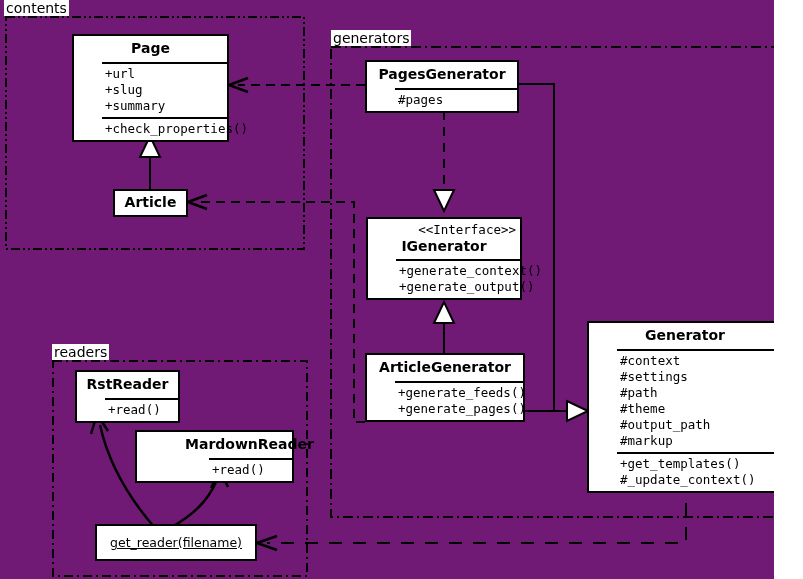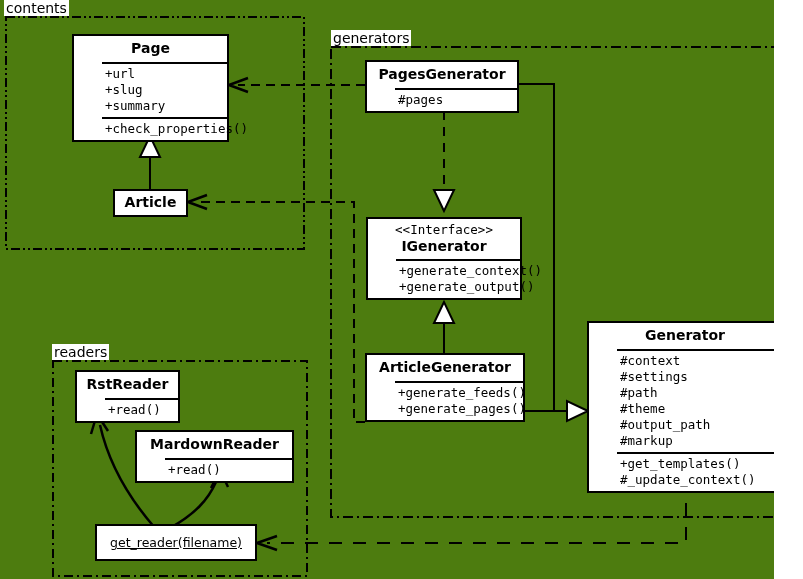--- a/index.html
+++ b/index.html
@@ -7,21 +7,21 @@
     padding: 0;
     background: #ffffff;
   }
   body {
     font-family: "DejaVu Sans", sans-serif;
   }
   #canvas {
     position: relative;
     width: 774px;
     height: 579px;
-    background: #4d7c0f;
+    background: #701a75;
     overflow: hidden;
   }
   svg.layer {
     position: absolute;
     left: 0;
     top: 0;
     width: 803px;
     height: 579px;
     pointer-events: none;
   }
@@ -51,21 +51,21 @@
     font-size: 14px;
     text-align: center;
     padding: 4px 4px 5px 4px;
     line-height: 17px;
     white-space: nowrap;
   }
   .umlbox .stereo {
     font-family: "DejaVu Sans Mono", monospace;
     font-weight: normal;
     font-size: 12.5px;
-    text-align: center;
+    text-align: right;
     line-height: 16px;
     display: block;
   }
   .umlbox .sep {
     border-top: 2px solid #000;
     margin-left: 28px;
   }
   .umlbox .compartment {
     padding: 2px 3px 3px 3px;
   }
@@ -232,21 +232,21 @@
     </div>
   </div>
 
   <div class="umlbox" style="left:75px; top:370px; width:105px;">
     <div class="title">RstReader</div>
     <div class="compartment sep">
       <div class="row">+read()</div>
     </div>
   </div>
 
-  <div class="umlbox" style="left:135px; top:430px; width:159px;">
+  <div class="umlbox" style="left:135px; top:430px; width:159px;padding-left:44px;">
     <div class="title">MardownReader</div>
     <div class="compartment sep">
       <div class="row">+read()</div>
     </div>
   </div>
 
   <div class="plainbox" style="left:95px; top:524px; width:162px; height:37px;">
     <span>get_reader(filename)</span>
   </div>
 

